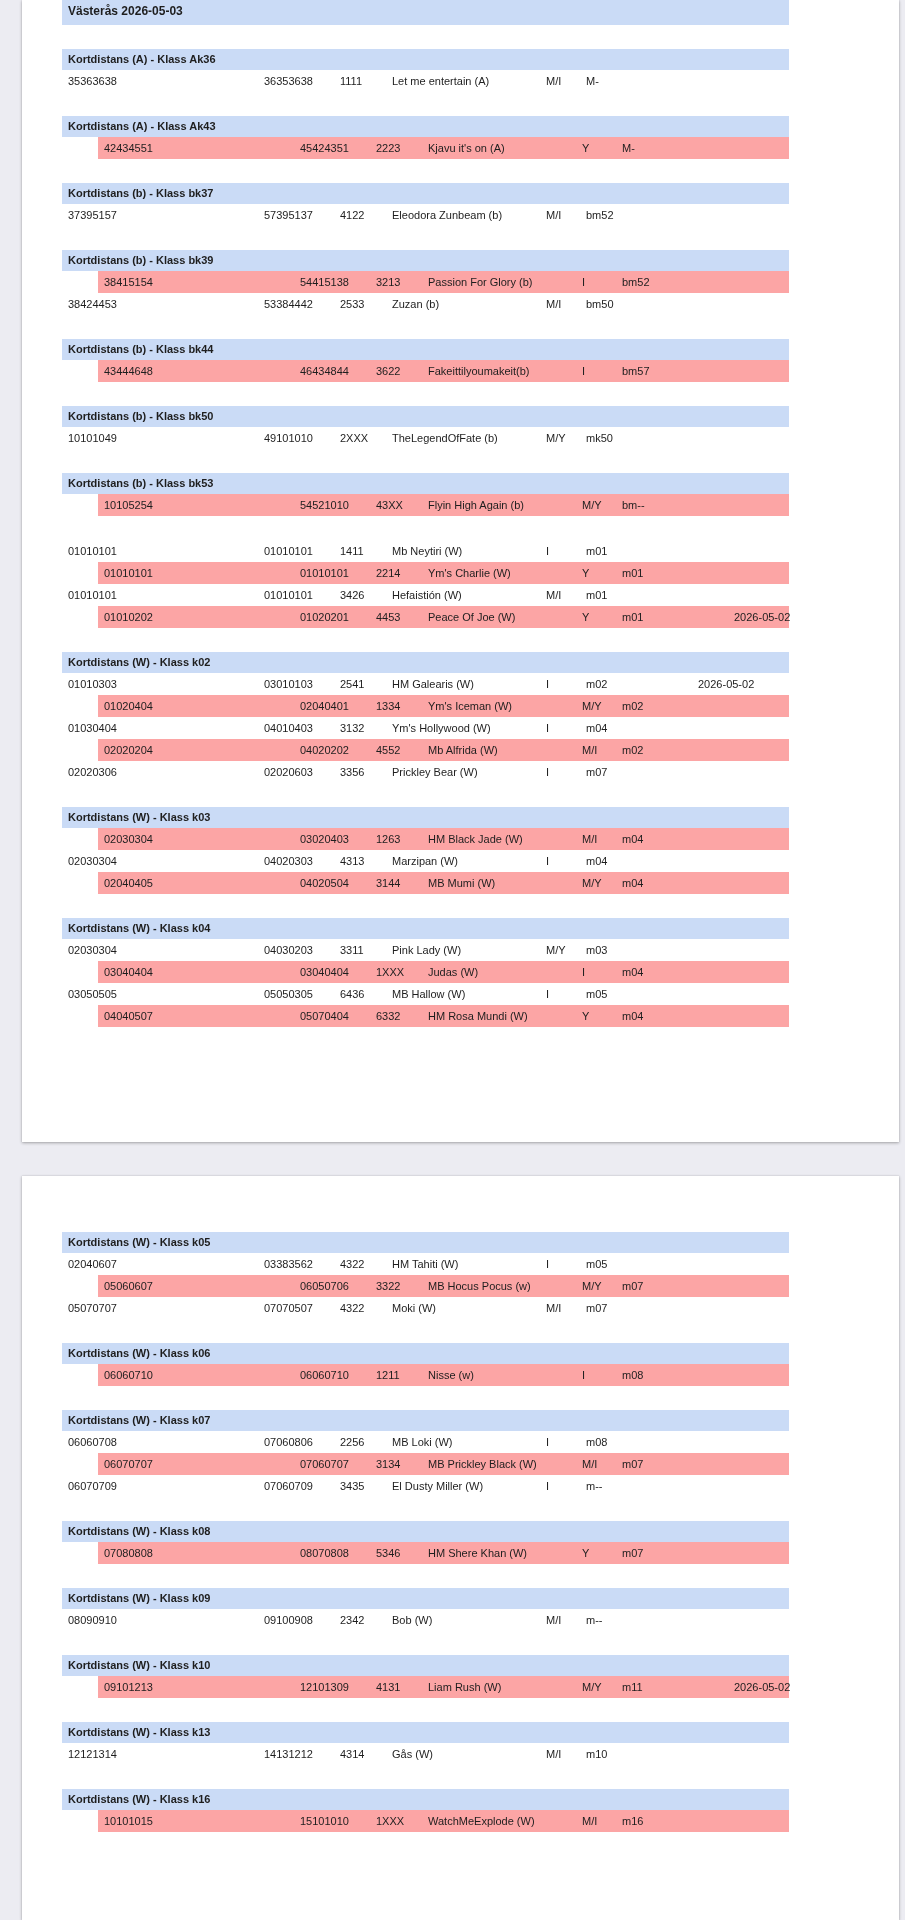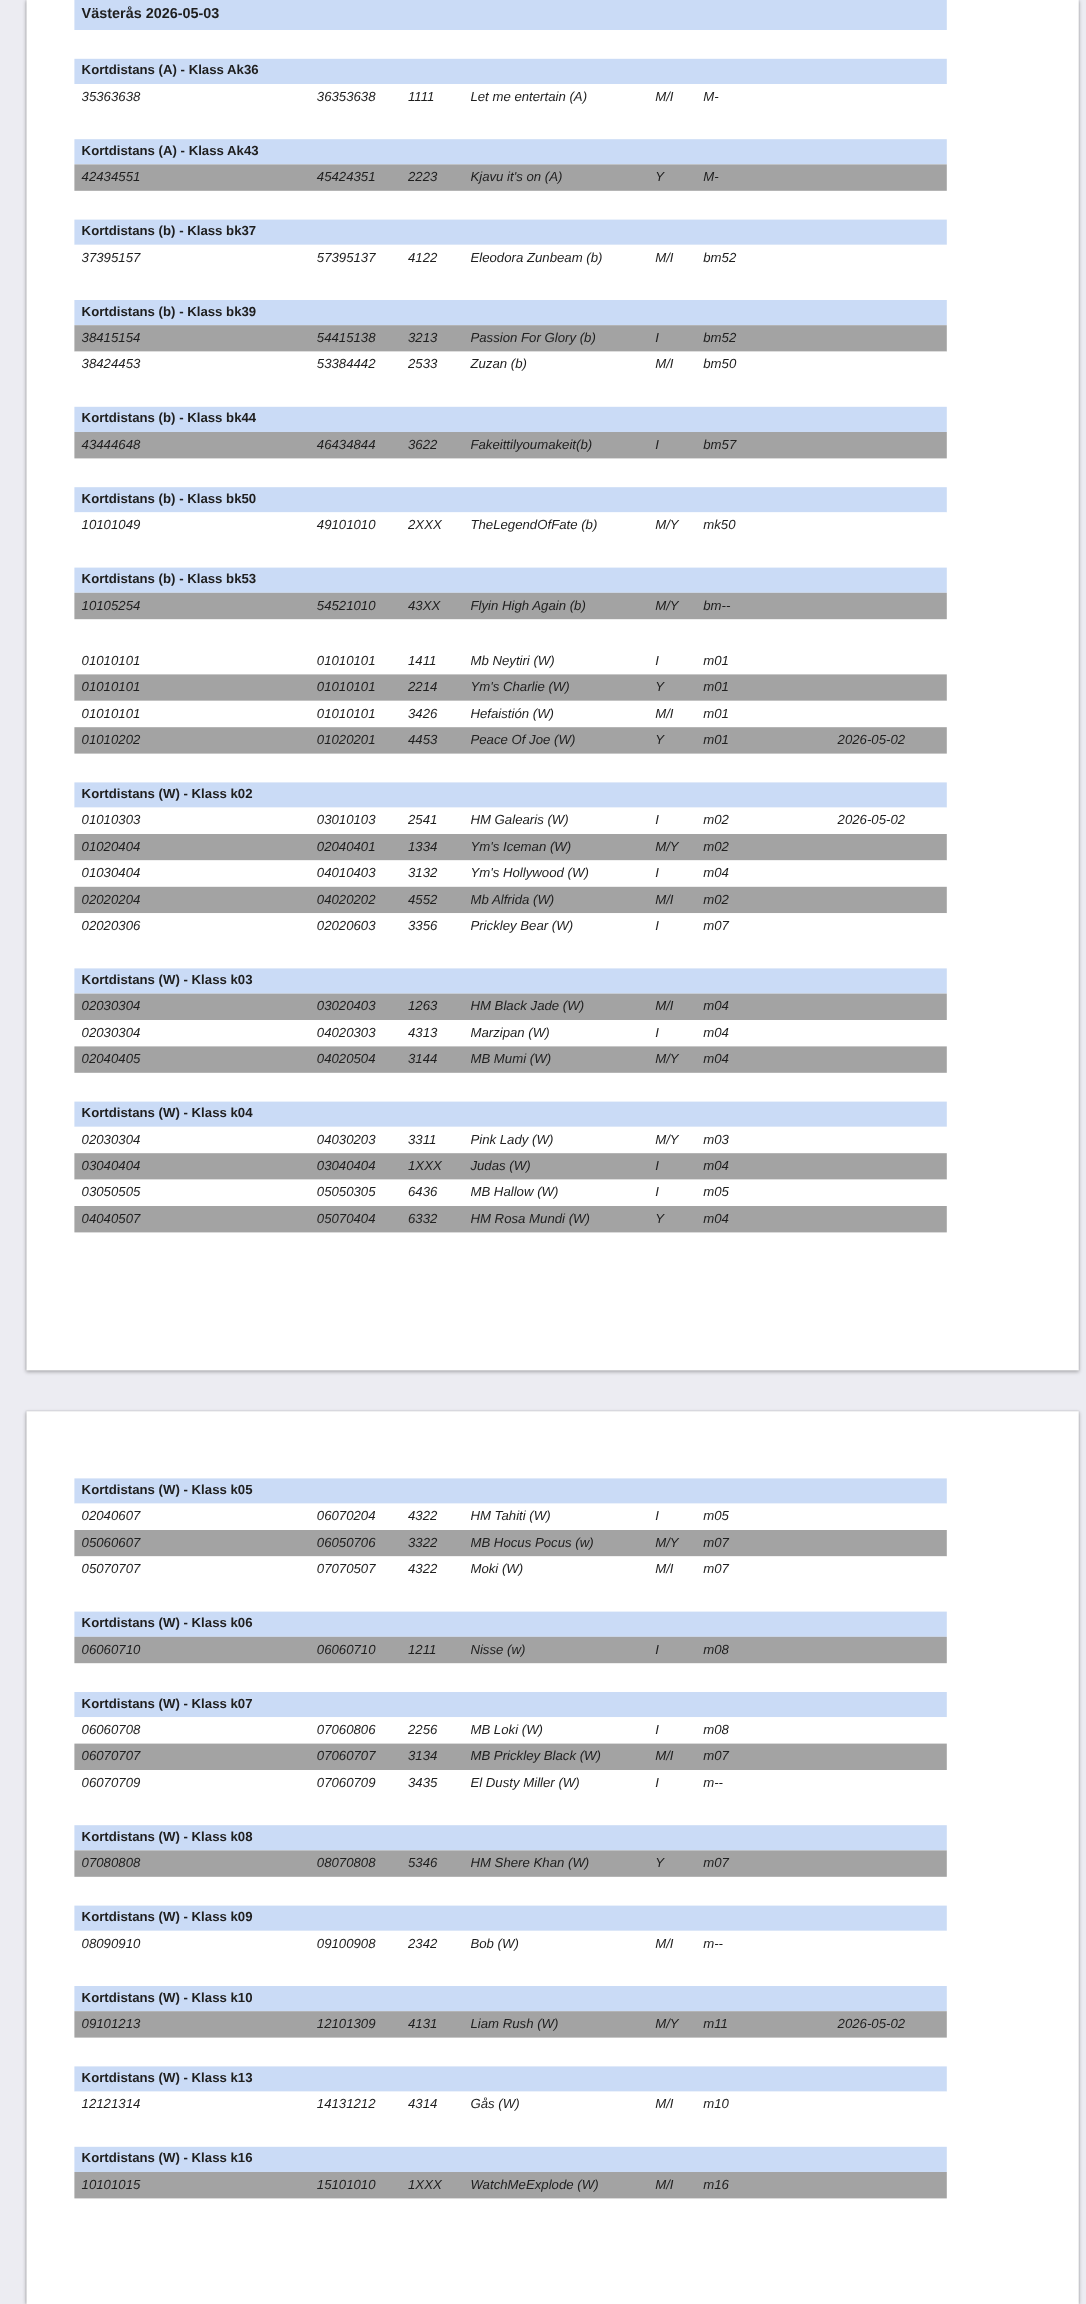--- a/index.html
+++ b/index.html
@@ -43,23 +43,22 @@
   .section{margin-top:24px;}
   .section-bar{
     background:#cadbf6;
     height:21px;line-height:21px;
     font-size:11px;font-weight:700;
     padding-left:6px;
   }
   .row{
     position:relative;height:22px;line-height:22px;font-size:11px;
     background:#ffffff;
-    font-style:italic;
-  }
-  .row.alt{background:#a3a3a3;}
+  }
+  .row.alt{background:#fca5a5;margin-left:36px;}
 </style>
 </head>
 <body>
 
 <div>
 
   <div class="page page-1">
     <div class="table-area">
       <div class="doc-header">
         <div class="doc-title">Västerås 2026-05-03</div>
@@ -297,21 +296,21 @@
 
   <div class="page-gap"></div>
 
   <div class="page page-2">
     <div class="table-area">
       <div id="sections-p2">
           <div class="section">
             <div class="section-bar">Kortdistans (W) - Klass k05</div>
             <div class="row">
               <span class="cell v0">02040607</span>
-              <span class="cell v1">06070204</span>
+              <span class="cell v1">03383562</span>
               <span class="cell v2">4322</span>
               <span class="cell v3">HM Tahiti (W)</span>
               <span class="cell v4">I</span>
               <span class="cell v5">m05</span>
             </div>
             <div class="row alt">
               <span class="cell v0">05060607</span>
               <span class="cell v1">06050706</span>
               <span class="cell v2">3322</span>
               <span class="cell v3">MB Hocus Pocus (w)</span>

